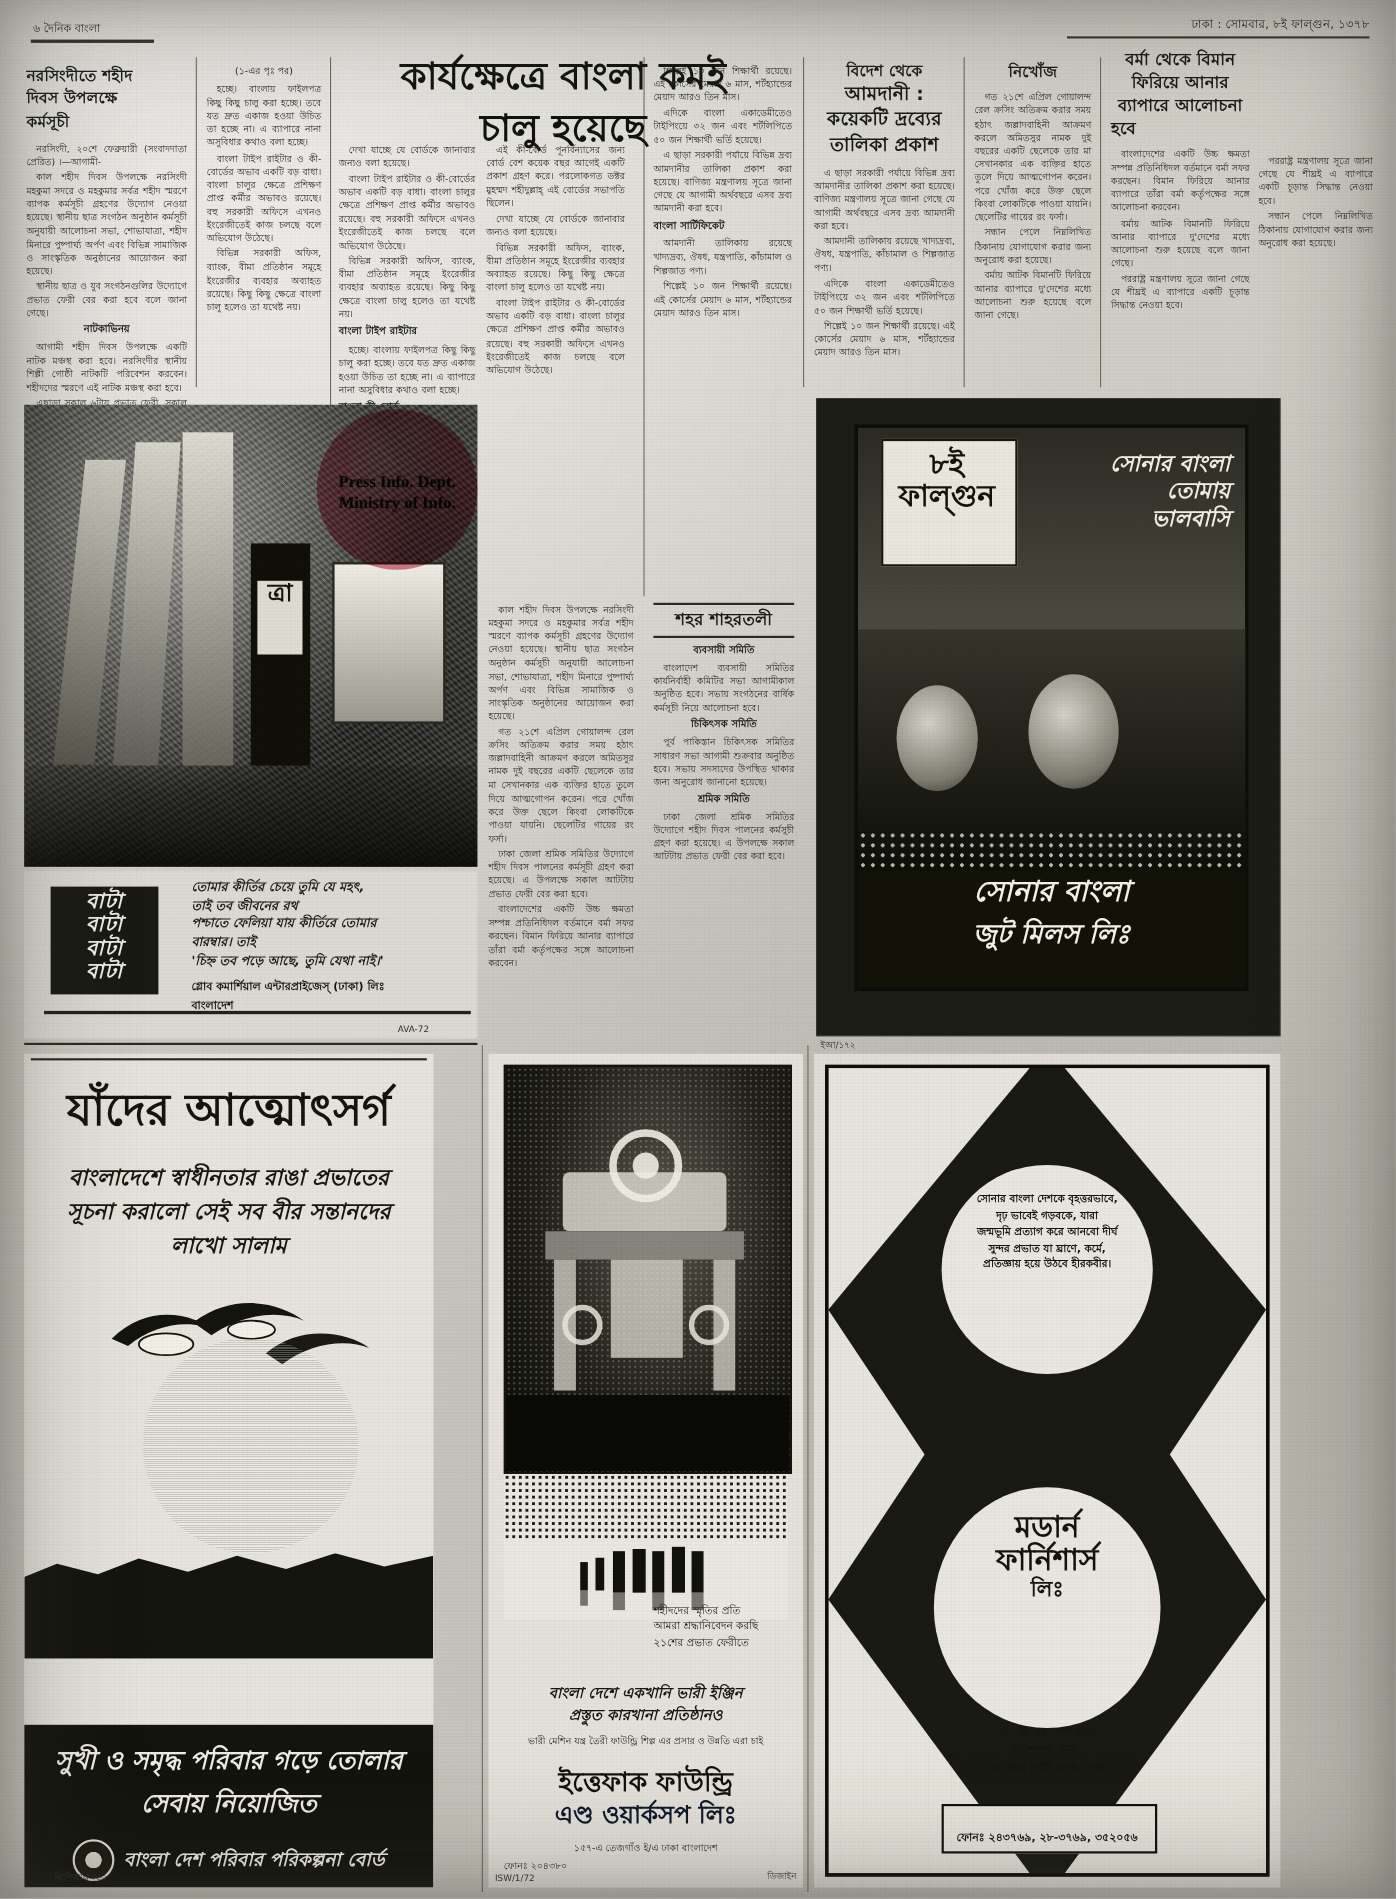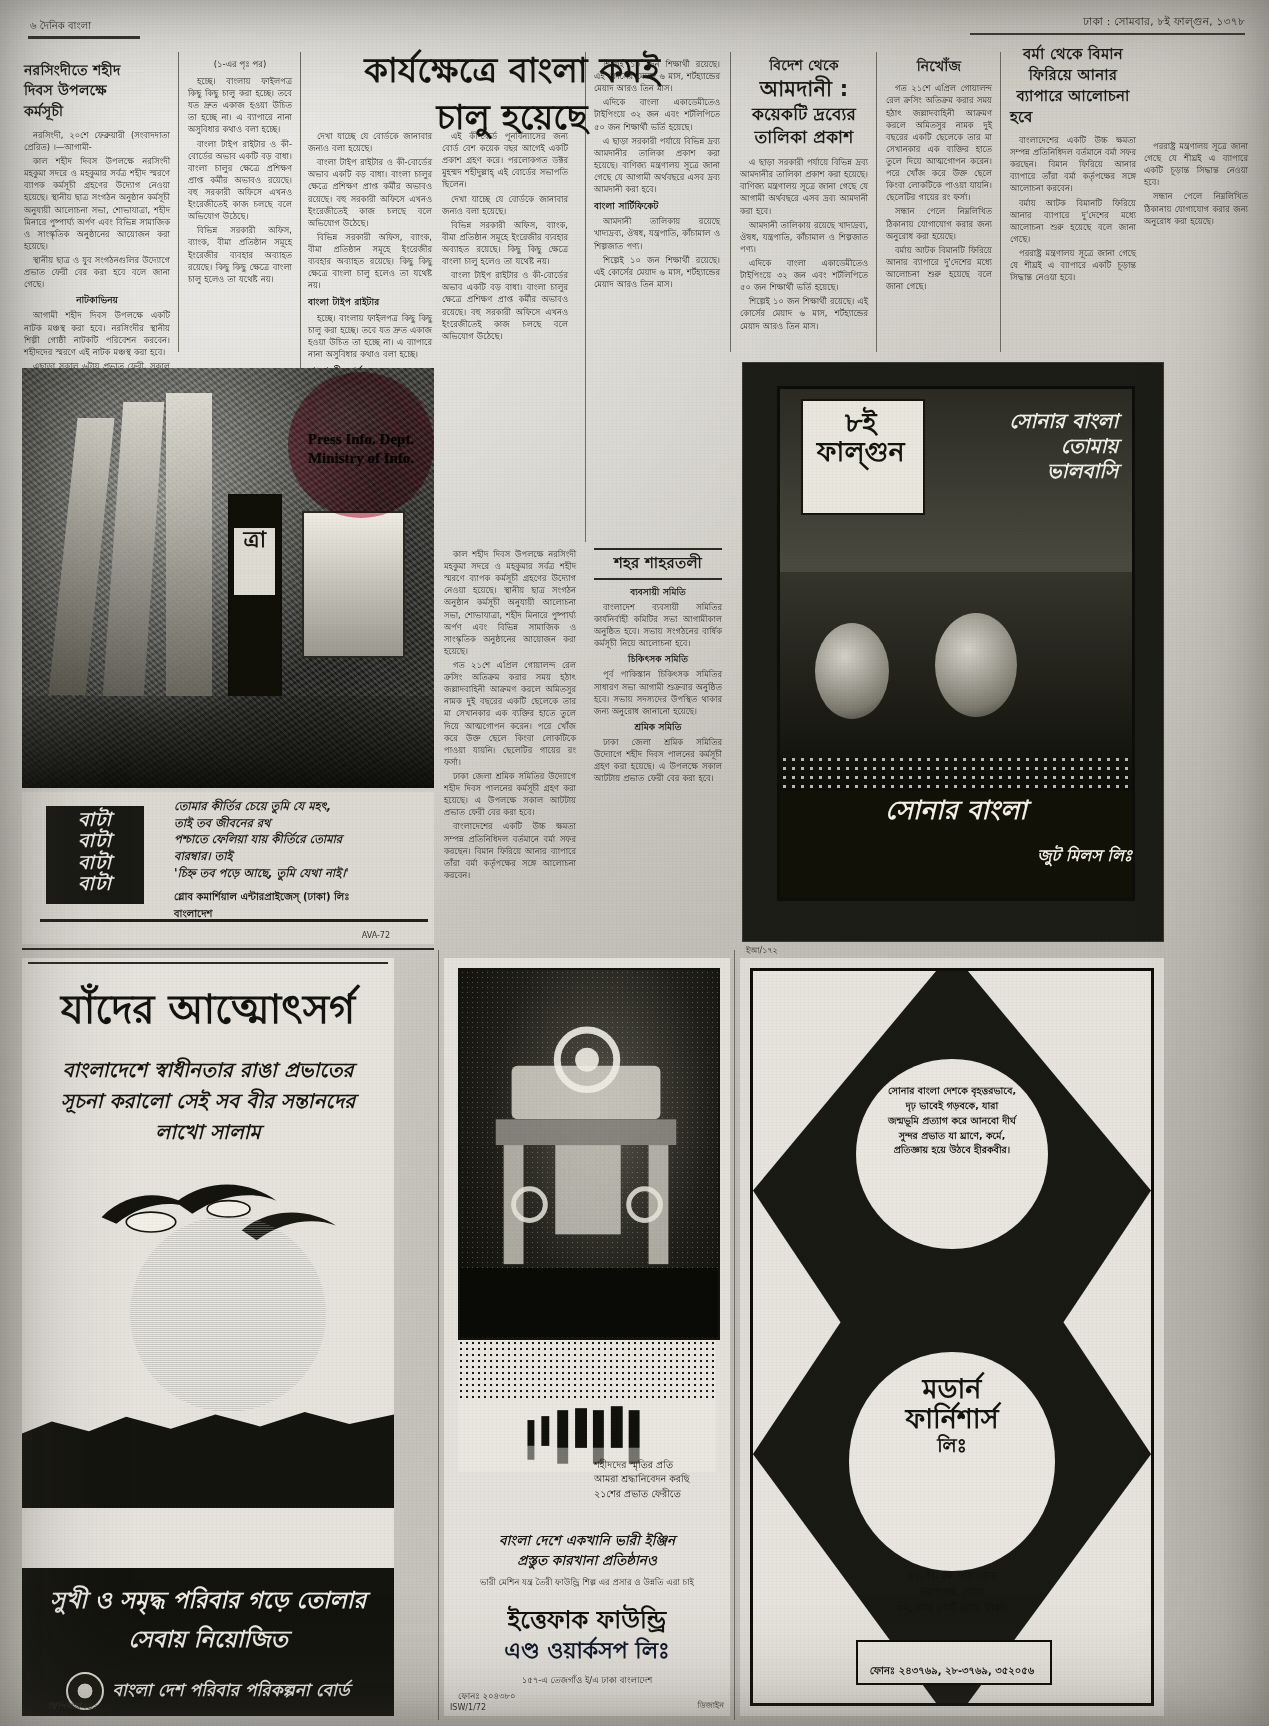--- a/index.html
+++ b/index.html
@@ -161,21 +161,21 @@
       <p>এদিকে বাংলা একাডেমীতেও টাইপিংয়ে ৩২ জন এবং শর্টলিপিতে ৫০ জন শিক্ষার্থী ভর্তি হয়েছে।</p>
       <p>এ ছাড়া সরকারী পর্যায়ে বিভিন্ন দ্রব্য আমদানীর তালিকা প্রকাশ করা হয়েছে। বাণিজ্য মন্ত্রণালয় সূত্রে জানা গেছে যে আগামী অর্থবছরে এসব দ্রব্য আমদানী করা হবে।</p>
       <div class="bn b" style="font-size:9px;margin:5px 0 2px;">বাংলা সার্টিফিকেট</div>
       <p>আমদানী তালিকায় রয়েছে খাদ্যদ্রব্য, ঔষধ, যন্ত্রপাতি, কাঁচামাল ও শিল্পজাত পণ্য।</p>
       <p>শিল্পেই ১০ জন শিক্ষার্থী রয়েছে। এই কোর্সের মেয়াদ ৬ মাস, শর্টহ্যান্ডের মেয়াদ আরও তিন মাস।</p>
     </div>
   </div>
 
   <div class="col" style="left:740px;top:56px;width:128px;">
     <div class="bn col-hdl" style="font-size:14px;line-height:1.35;">বিদেশ থেকে</div>
-    <div class="bn col-hdl" style="font-size:21px;line-height:1.35;">আমদানী :</div>
+    <div class="bn col-hdl" style="font-size:17px;line-height:1.35;">আমদানী :</div>
     <div class="bn col-hdl" style="font-size:17px;line-height:1.35;">কয়েকটি দ্রব্যের</div>
     <div class="bn col-hdl" style="font-size:17px;line-height:1.35;">তালিকা প্রকাশ</div>
     <div class="bn body" style="margin-top:7px;">
       <p>এ ছাড়া সরকারী পর্যায়ে বিভিন্ন দ্রব্য আমদানীর তালিকা প্রকাশ করা হয়েছে। বাণিজ্য মন্ত্রণালয় সূত্রে জানা গেছে যে আগামী অর্থবছরে এসব দ্রব্য আমদানী করা হবে।</p>
       <p>আমদানী তালিকায় রয়েছে খাদ্যদ্রব্য, ঔষধ, যন্ত্রপাতি, কাঁচামাল ও শিল্পজাত পণ্য।</p>
       <p>এদিকে বাংলা একাডেমীতেও টাইপিংয়ে ৩২ জন এবং শর্টলিপিতে ৫০ জন শিক্ষার্থী ভর্তি হয়েছে।</p>
       <p>শিল্পেই ১০ জন শিক্ষার্থী রয়েছে। এই কোর্সের মেয়াদ ৬ মাস, শর্টহ্যান্ডের মেয়াদ আরও তিন মাস।</p>
     </div>
   </div>
 
@@ -283,21 +283,21 @@
 ভালবাসি</div>
 
         <div style="position:absolute;left:0;top:36%;width:100%;height:44%;background:linear-gradient(180deg,#35352c,#0e0e09);"></div>
         <div class="flower" style="left:10%;top:46%;width:74px;height:96px;"></div>
         <div class="flower" style="left:44%;top:44%;width:82px;height:104px;"></div>
         <div style="position:absolute;left:0;top:72%;width:100%;height:10%;
              background-image:radial-gradient(circle, rgba(240,238,228,.95) 1.6px, transparent 1.8px);background-size:9px 9px;opacity:.8;"></div>
 
         <div style="position:absolute;left:0;bottom:0;width:100%;height:21%;background:#121209;"></div>
         <div class="bn script" style="position:absolute;left:0;bottom:12.5%;width:100%;text-align:center;font-size:26px;color:#f4f2e8;">সোনার বাংলা</div>
-        <div class="bn script" style="position:absolute;left:0;bottom:5.5%;width:100%;text-align:right;font-size:16px;color:#f4f2e8;">জুট মিলস লিঃ</div>
+        <div class="bn script" style="position:absolute;left:0;bottom:5.5%;width:100%;text-align:center;font-size:24px;color:#f4f2e8;">জুট মিলস লিঃ</div>
       </div>
     </div>
   </div>
   <div class="sig" style="left:746px;top:944px;">ইআ/১৭২</div>
 
   <div class="rule" style="position:absolute;left:22px;top:948px;width:412px;"></div>
   <div class="vdiv" style="left:438px;top:950px;height:770px;"></div>
   <div class="vdiv" style="left:734px;top:950px;height:770px;"></div>
 
   <div class="adbox ad-white" style="left:22px;top:958px;width:372px;height:758px;border:none;background:#e5e3dc;">

